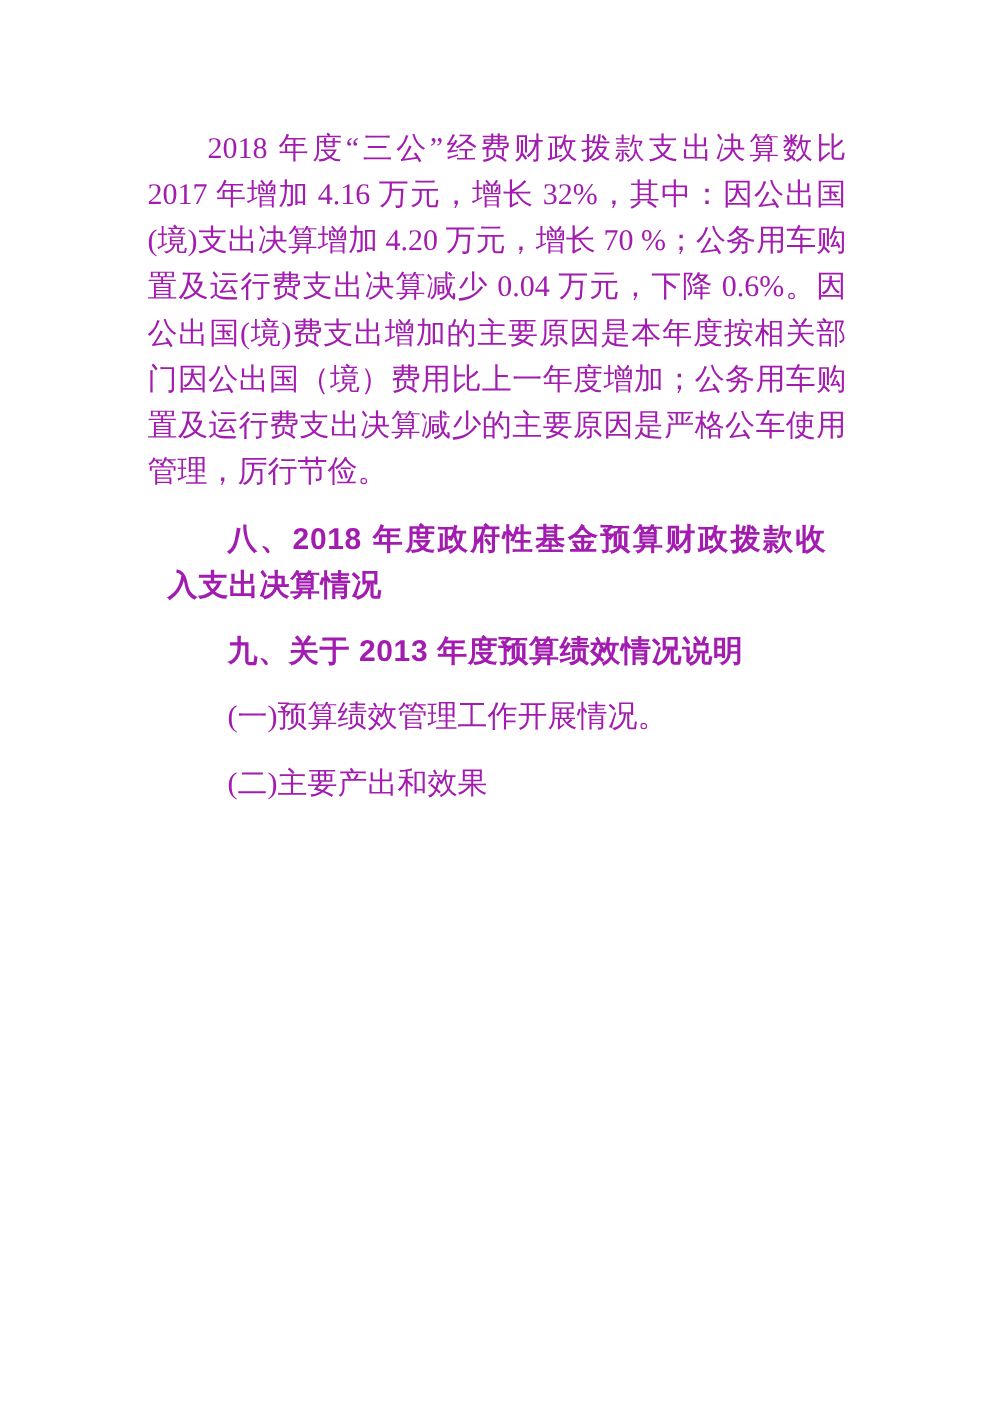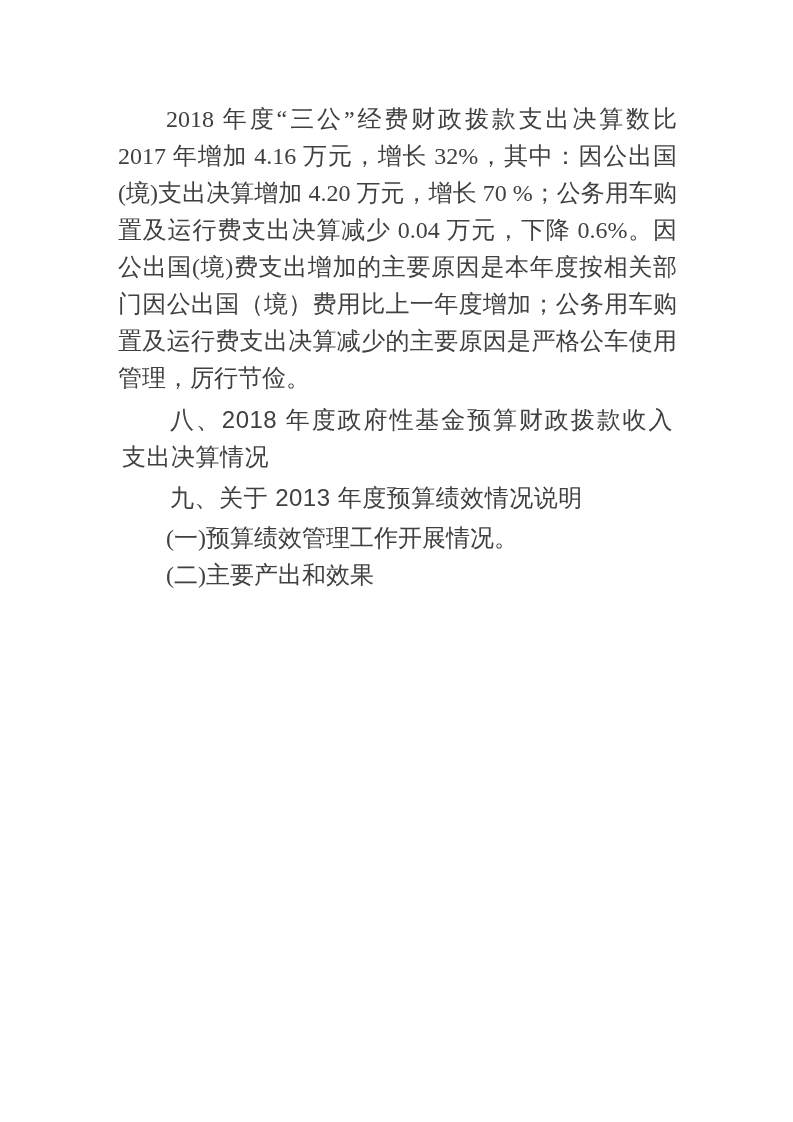--- a/index.html
+++ b/index.html
@@ -8,40 +8,40 @@
     background: #ffffff;
   }
   .page {
     position: relative;
     width: 793px;
     height: 1122px;
     background: #ffffff;
     box-sizing: border-box;
     padding: 101px 116px 0 118px;
     overflow: hidden;
-    color: #404040;
+    color: #a21caf;
     font-family: "Liberation Serif", "DejaVu Serif", serif;
     font-size: 24px;
     line-height: 37px;
     text-align: justify;
     text-justify: inter-ideograph;
   }
   .para {
     margin: 0;
     text-indent: 2em;
   }
   .heading {
-    margin: 4px;
+    margin: 16px;
     text-indent: 2em;
-    font-weight: normal;
+    font-weight: bold;
     font-family: "Liberation Sans", "DejaVu Sans", sans-serif;
     letter-spacing: 0.5px;
   }
   .subheading {
-    margin: 0;
+    margin: 16px;
     text-indent: 2em;
   }
 </style>
 </head>
 <body>
 
 <div class="page">
   <p class="para">2018 年度“三公”经费财政拨款支出决算数比 2017 年增加 4.16 万元，增长 32%，其中：因公出国(境)支出决算增加 4.20 万元，增长 70 %；公务用车购置及运行费支出决算减少 0.04 万元，下降 0.6%。因公出国(境)费支出增加的主要原因是本年度按相关部门因公出国（境）费用比上一年度增加；公务用车购置及运行费支出决算减少的主要原因是严格公车使用管理，厉行节俭。</p>
 
   <p class="heading">八、2018 年度政府性基金预算财政拨款收入支出决算情况</p>

